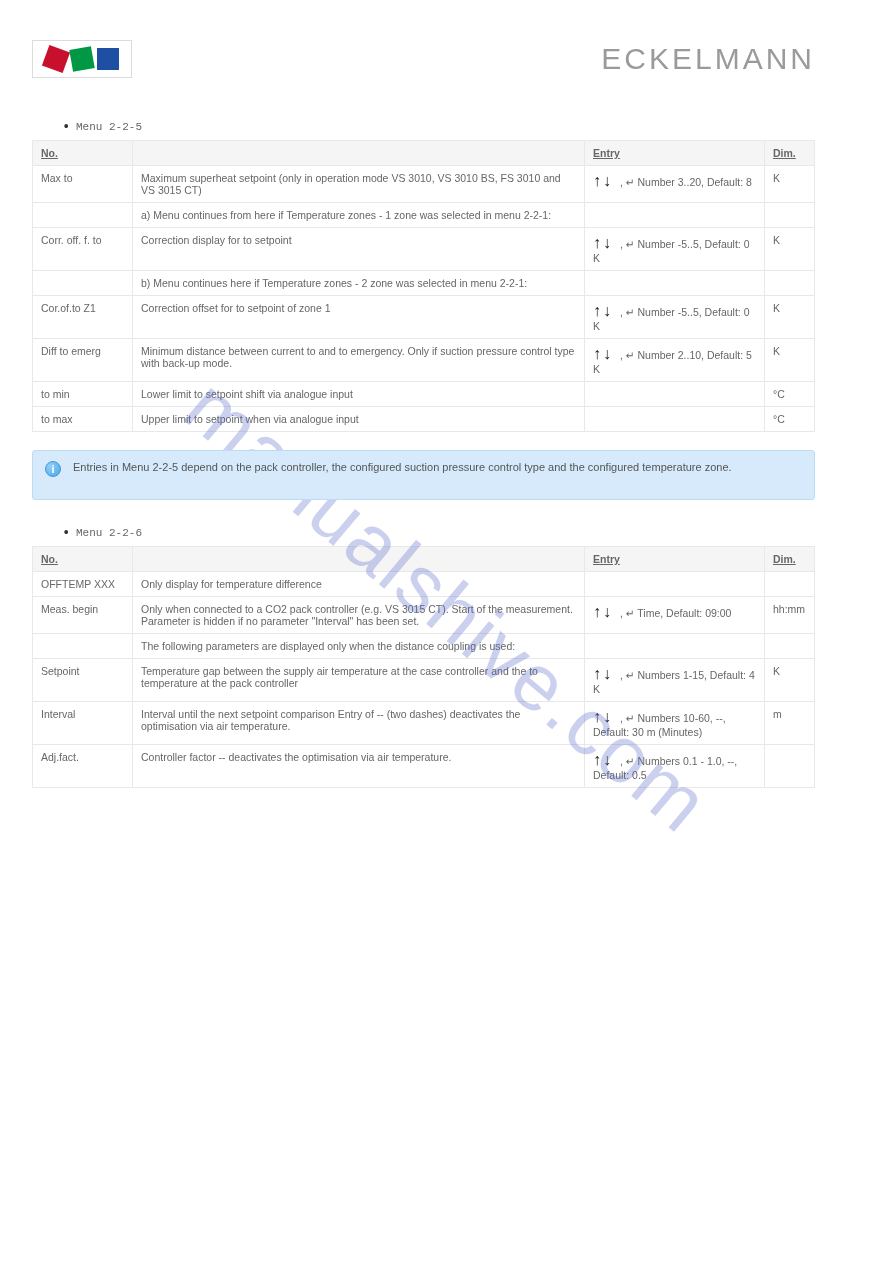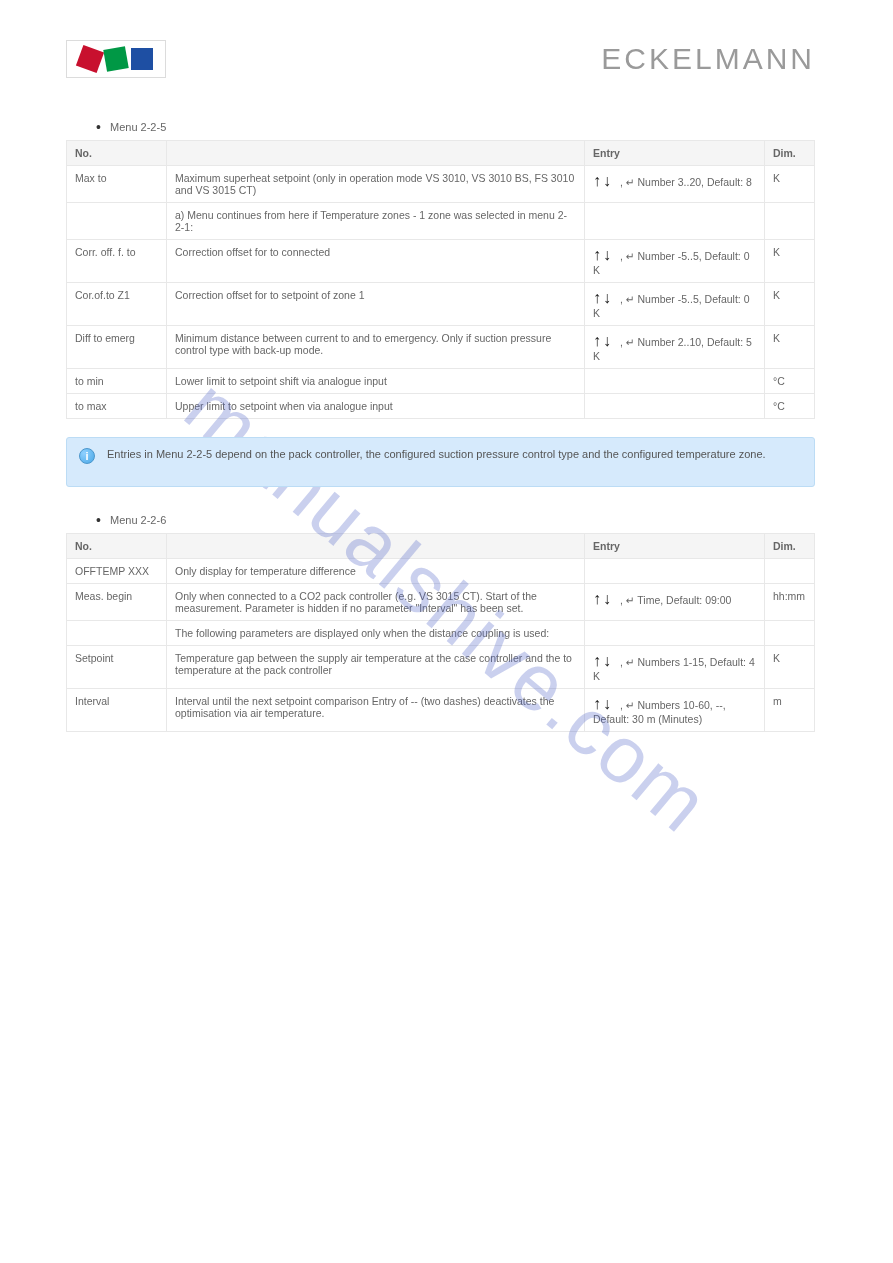--- a/index.html
+++ b/index.html
@@ -7,21 +7,21 @@
     width: 893px;
     height: 1263px;
     background: #ffffff;
     font-family: Arial, Helvetica, sans-serif;
     font-size: 11px;
     color: #555;
     position: relative;
     overflow: hidden;
   }
   .page {
-    padding: 40px 78px 0 66px;
+    padding: 40px 78px 0 32px;
   }
   .header {
     display: flex;
     justify-content: space-between;
     align-items: center;
     margin-bottom: 40px;
   }
   .logo-boxes {
     display: flex;
     border: 1px solid #dcdcdc;
@@ -45,20 +45,21 @@
     font-size: 30px;
     letter-spacing: 3px;
     color: #9a9a9a;
     font-weight: 300;
   }
   .bullet {
     margin-left: 30px;
     margin-bottom: 6px;
     font-size: 11px;
     color: #666;
+    font-family: Liberation Mono, monospace;
   }
   .bullet::before {
     content: "•";
     display:inline-block;
     width: 14px;
     color:#333;
     font-size:14px;
     position: relative;
     top:1px;
   }
@@ -72,20 +73,21 @@
     border: 1px solid #e8e8e8;
     padding: 6px 8px;
     text-align: left;
     vertical-align: top;
     font-size: 10.5px;
     color:#666;
   }
   th {
     background: #f5f5f5;
     font-weight: 600;
+    text-decoration: underline;
   }
   .col-no { width: 100px; }
   .col-entry { width: 180px; }
   .col-dim { width: 50px; }
   .arrows {
     font-size: 16px;
     color:#222;
     letter-spacing: 2px;
     display:inline-block;
     margin-right:4px;
@@ -166,23 +168,29 @@
         <td>K</td>
       </tr>
       <tr>
         <td></td>
         <td>a) Menu continues from here if Temperature zones - 1 zone was selected in menu 2-2-1:</td>
         <td></td>
         <td></td>
       </tr>
       <tr>
         <td>Corr. off. f. to</td>
-        <td>Correction offset for to connected</td>
+        <td>Correction display for to setpoint</td>
         <td><span class="arrows">↑↓</span><span> , ↵  Number -5..5, Default: 0 K</span></td>
         <td>K</td>
+      </tr>
+      <tr>
+        <td></td>
+        <td>b) Menu continues here if Temperature zones - 2 zone was selected in menu 2-2-1:</td>
+        <td></td>
+        <td></td>
       </tr>
       <tr>
         <td>Cor.of.to Z1</td>
         <td>Correction offset for to setpoint of zone 1</td>
         <td><span class="arrows">↑↓</span><span> , ↵  Number -5..5, Default: 0 K</span></td>
         <td>K</td>
       </tr>
       <tr>
         <td>Diff to emerg</td>
         <td>Minimum distance between current to and to emergency. Only if suction pressure control type with back-up mode.</td>
@@ -244,16 +252,22 @@
         <td>Temperature gap between the supply air temperature at the case controller and the to temperature at the pack controller</td>
         <td><span class="arrows">↑↓</span><span> , ↵  Numbers 1-15, Default: 4 K</span></td>
         <td>K</td>
       </tr>
       <tr>
         <td>Interval</td>
         <td>Interval until the next setpoint comparison Entry of -- (two dashes) deactivates the optimisation via air temperature.</td>
         <td><span class="arrows">↑↓</span><span> , ↵  Numbers 10-60, --, Default: 30 m (Minutes)</span></td>
         <td>m</td>
       </tr>
+      <tr>
+        <td>Adj.fact.</td>
+        <td>Controller factor -- deactivates the optimisation via air temperature.</td>
+        <td><span class="arrows">↑↓</span><span> , ↵  Numbers 0.1 - 1.0, --, Default: 0.5</span></td>
+        <td></td>
+      </tr>
     </tbody>
   </table>
 
 </div>
 
 </body></html>

